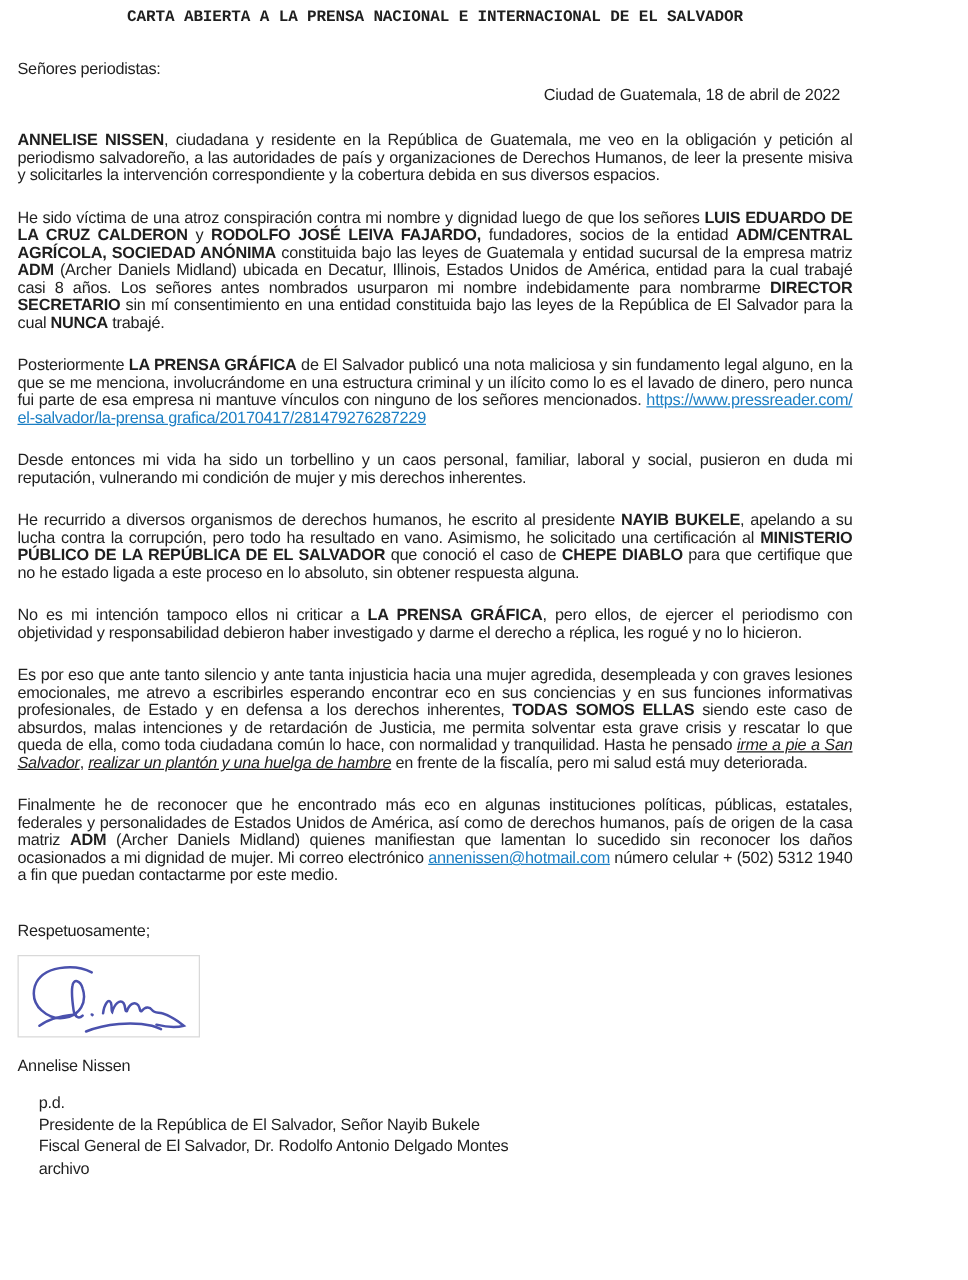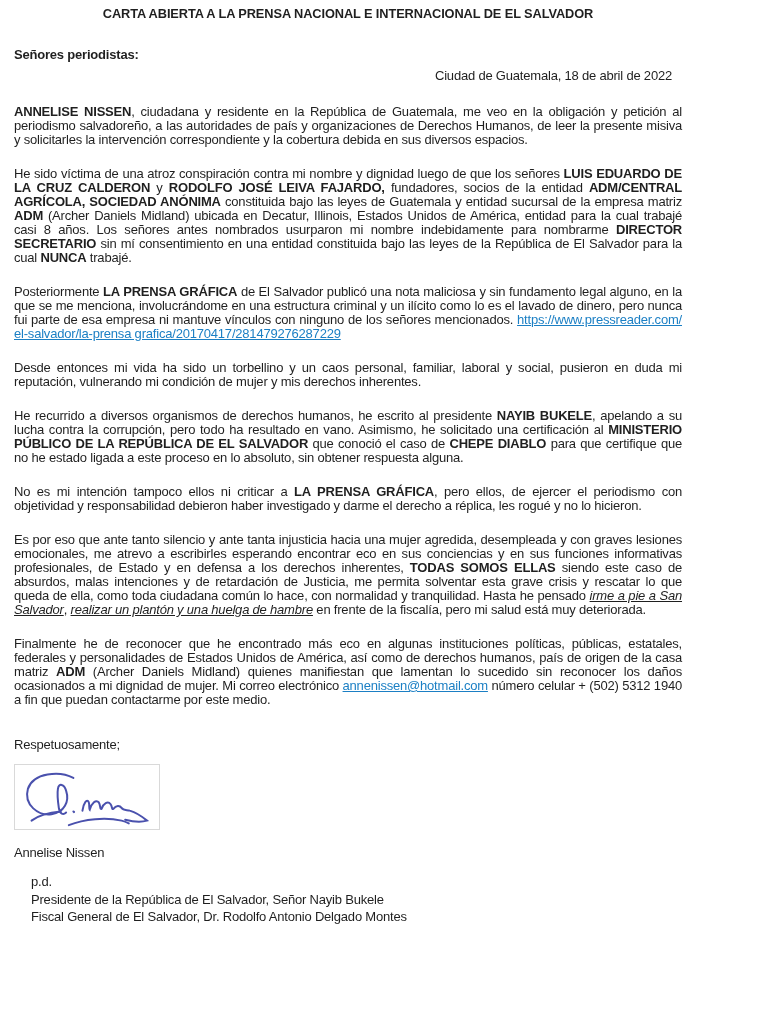--- a/index.html
+++ b/index.html
@@ -16,23 +16,23 @@
     font-size:13px;
     letter-spacing:-0.2px;
   }
   .page{
     width:774px;height:1024px;
     padding:6px 0 0 14px;
   }
   .col{width:668px;}
   .doc-title{
     font-size:12.8px;font-weight:bold;text-align:center;
-    margin-bottom:24px;letter-spacing:-0.1px;
+    margin-bottom:24px;letter-spacing:-0.1px;font-family:Liberation Mono, monospace;
   }
-  .salutation{font-weight:bold;margin-bottom:2px;line-height:19px;}
+  .salutation{font-weight:normal;margin-bottom:2px;line-height:19px;}
   .dateline{text-align:right;padding-right:10px;line-height:19px;margin-bottom:12px;}
   .para{
     text-align:justify;
     line-height:14px;
     margin:20px 0;
   }
   .para .b{font-weight:bold;}
   .para .i{font-style:italic;}
   .para .u{text-decoration:underline;}
   .para a{color:var(--link);text-decoration:underline;word-break:break-all;}
@@ -82,15 +82,16 @@
         </svg>
       </span>
     </div>
 
     <div class="signer">Annelise Nissen</div>
 
     <div class="postscript">
       <div>p.d.</div>
       <div>Presidente de la República de El Salvador, Señor Nayib Bukele</div>
       <div>Fiscal General de El Salvador, Dr. Rodolfo Antonio Delgado Montes</div>
+      <div>archivo</div>
     </div>
   </div>
 </div>
 
 </body></html>

